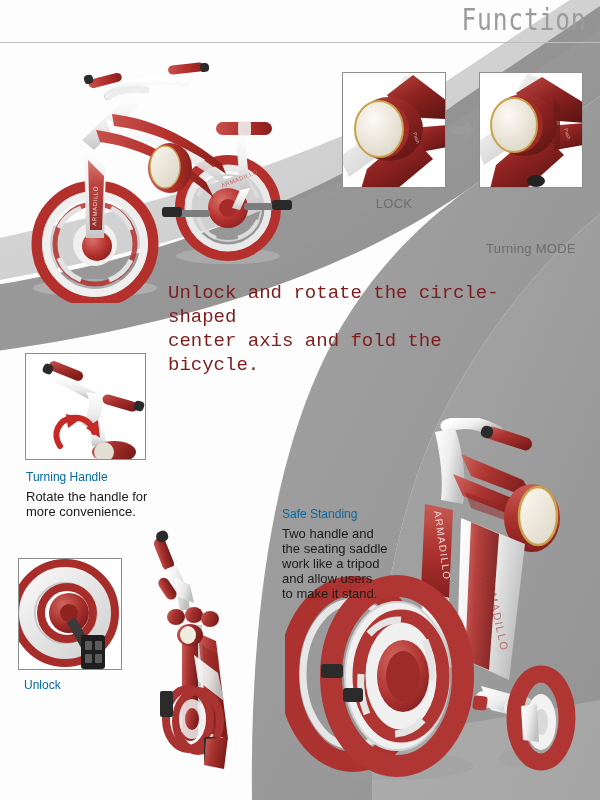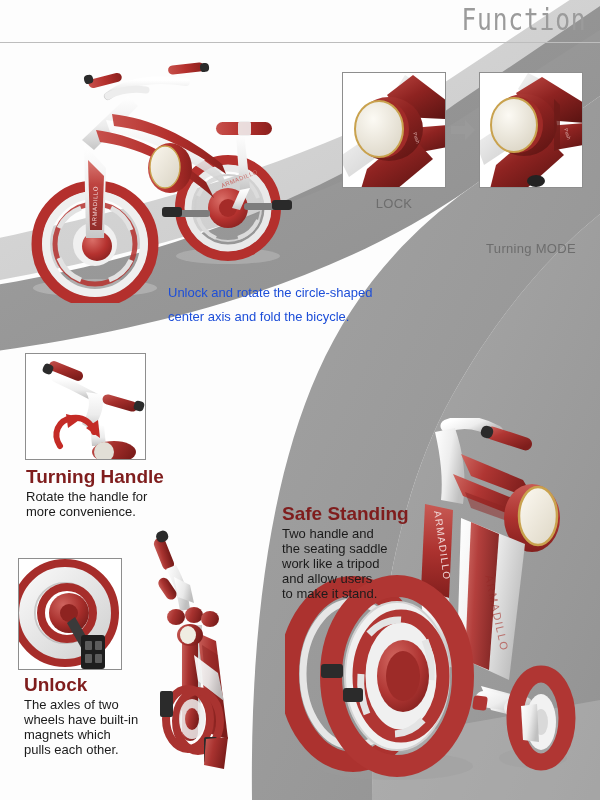--- a/index.html
+++ b/index.html
@@ -59,30 +59,31 @@
     overflow: hidden;
     z-index: 12;
   }
 
   .render-area { position: absolute; overflow: hidden; }
 
   
   .caption-main {
     position: absolute;
     z-index: 25;
-    font-size: 13px;
+    font-size: 19px;
     line-height: 24px;
-    color: #1d4ed8;
+    color: #7f1d1d;
     white-space: pre-line;
+    font-family: Liberation Mono, monospace;
   }
   .feature-title {
-    font-size: 19px;
+    font-size: 12px;
     line-height: 22px;
-    color: #7f1d1d;
-    font-weight: 700;
+    color: #0369a1;
+    font-weight: 400;
     margin-bottom: 1px;
   }
   .feature-body {
     font-size: 13px;
     line-height: 15px;
     color: #1b1b1b;
     white-space: pre-line;
   }
   .feature-block { position: absolute; z-index: 25; }
 
@@ -434,24 +435,20 @@
       <rect x="62" y="76" width="24" height="34" rx="3" fill="#1e1e1e"></rect>
       <rect x="66" y="82" width="7" height="9" rx="1" fill="#5c5c5c"></rect>
       <rect x="76" y="82" width="7" height="9" rx="1" fill="#5c5c5c"></rect>
       <rect x="66" y="95" width="7" height="9" rx="1" fill="#5c5c5c"></rect>
       <rect x="76" y="95" width="7" height="9" rx="1" fill="#5c5c5c"></rect>
     </svg>
   </div>
 
   <div class="feature-block" style="left:24px; top:674px; width:170px;">
     <div class="feature-title">Unlock</div>
-    <div class="feature-body">The axles of two
-wheels have built-in
-magnets which
-pulls each other.</div>
   </div>
 
   <div class="render-area" style="left:132px; top:525px; width:130px; height:250px; z-index:14;">
     <svg width="130" height="250" viewBox="0 0 130 250">
       <defs>
         <linearGradient id="fRed" x1="0" y1="0" x2="1" y2="0.3">
           <stop offset="0" stop-color="#c9605a"></stop>
           <stop offset="0.45" stop-color="#a93330"></stop>
           <stop offset="1" stop-color="#7b1d1b"></stop>
         </linearGradient>

